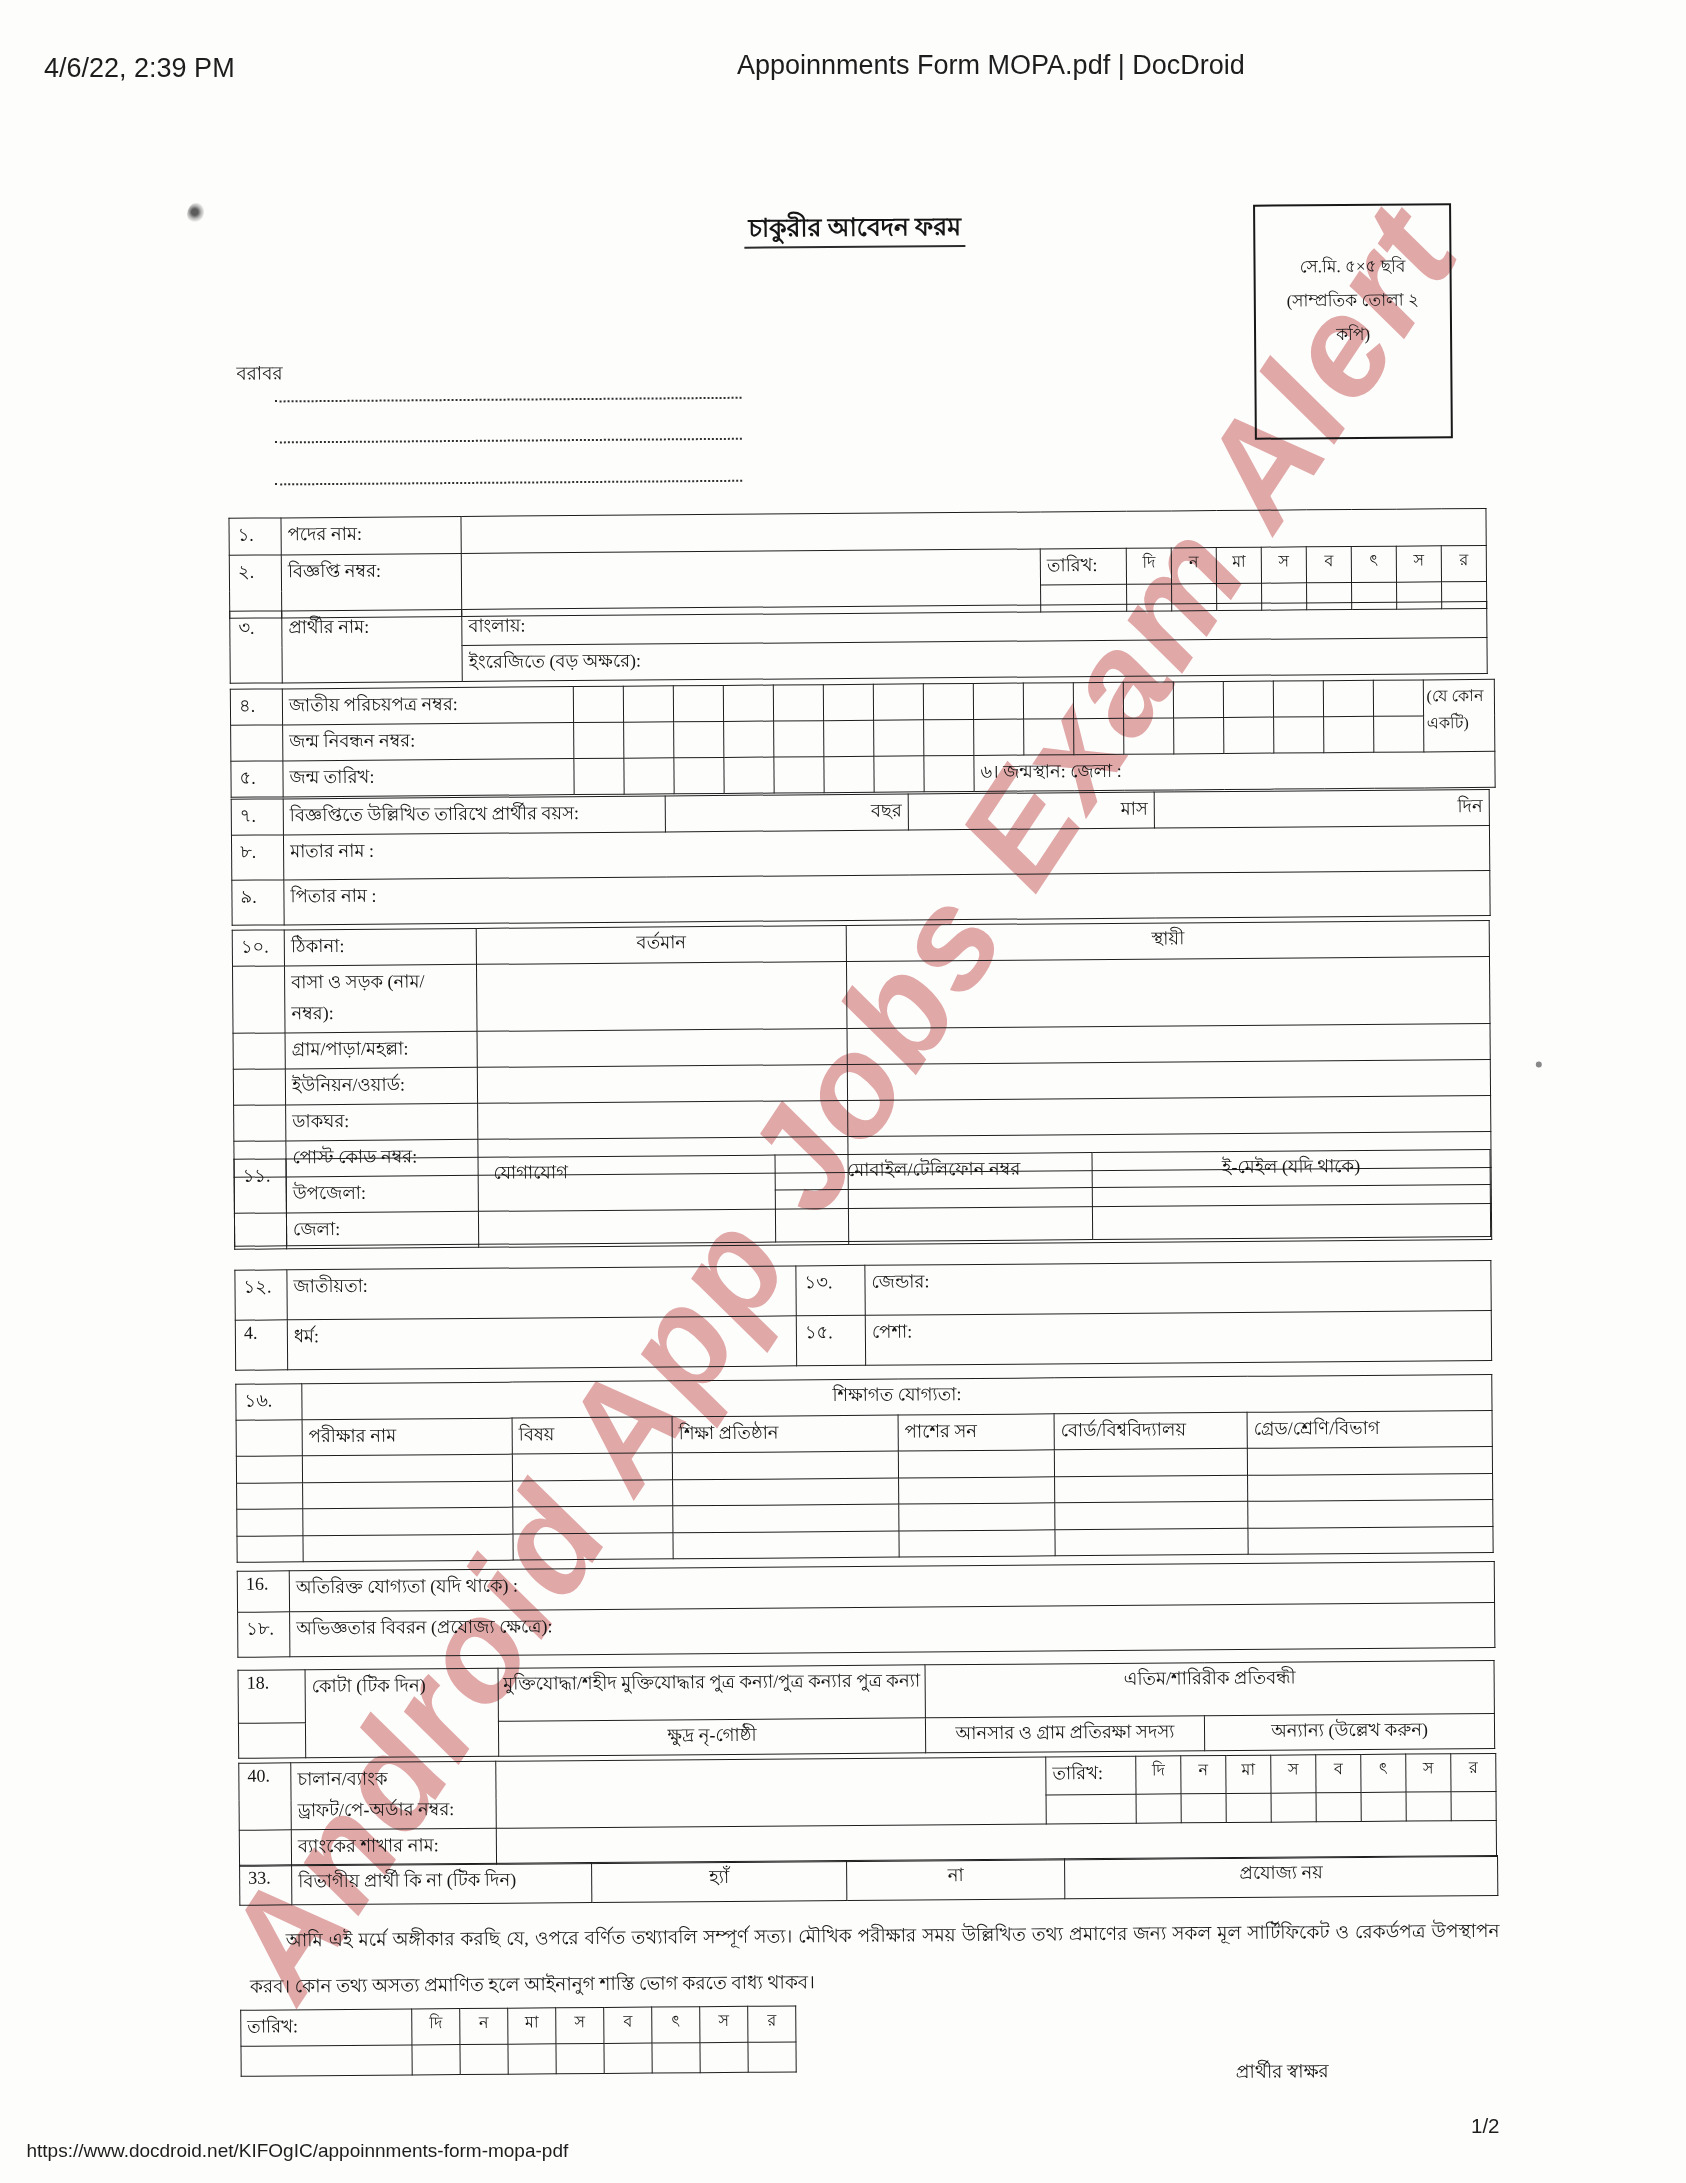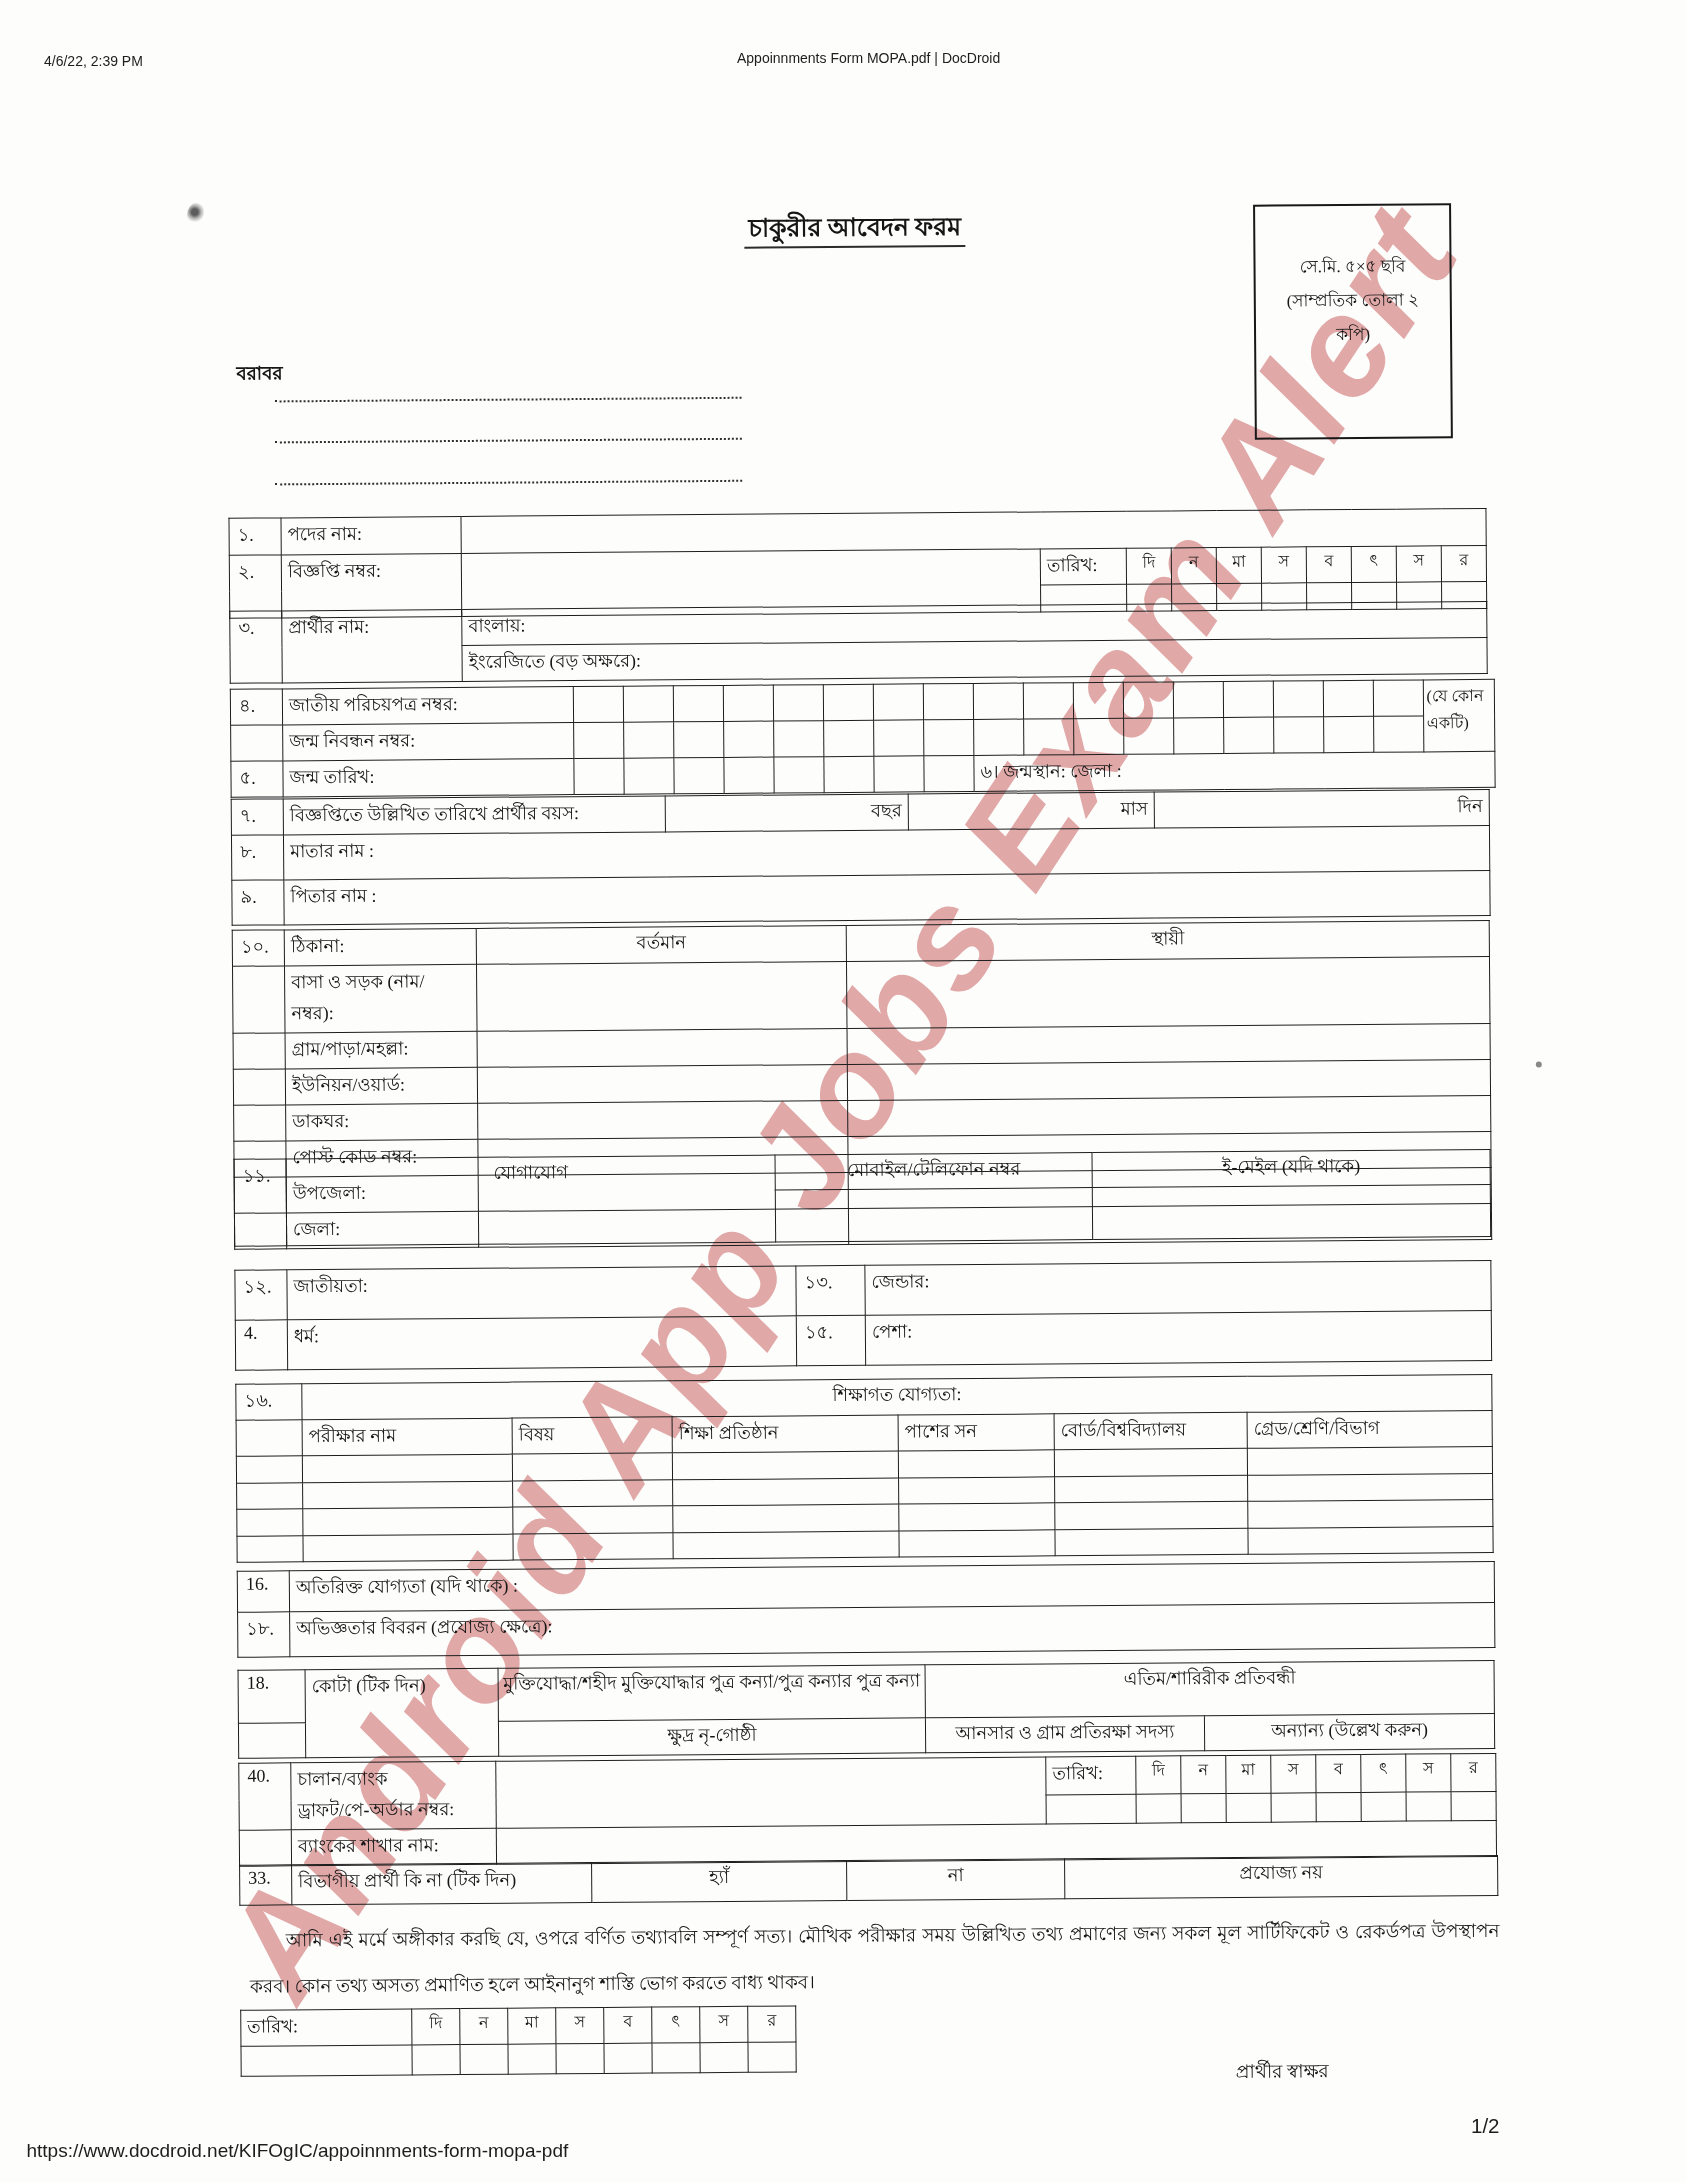--- a/index.html
+++ b/index.html
@@ -1,20 +1,20 @@
 <!DOCTYPE html>
 <html style="font-size:10.6px"><head>
 <meta charset="utf-8">
 <style>
   html,body{margin:0;padding:0;background:#fff;}
   #sheet{position:relative;width:1687px;height:2183px;background:#fdfdfc;overflow:hidden;
          font-family:"Liberation Serif", serif;color:#161616;}
   .abs{position:absolute;}
   .skew{position:absolute;inset:0;transform:rotate(-0.45deg);transform-origin:50% 50%;}
-  .hdrtxt{font-family:"Liberation Sans", sans-serif;font-size:14px;color:#1d1d1d;}
+  .hdrtxt{font-family:"Liberation Sans", sans-serif;font-size:27px;color:#1d1d1d;}
   .ftrtxt{font-family:"Liberation Sans", sans-serif;font-size:19px;color:#1d1d1d;}
   #form-title{left:233px;top:208px;width:1257px;text-align:center;}
   #form-title span{font-size:25px;font-weight:bold;border-bottom:2.6px solid #2c2c2c;padding:0 4px 5.3px 4px;}
   #photo-box{left:1260px;top:208px;width:198px;height:235px;border:2.6px solid #181818;
              text-align:center;padding-top:44px;box-sizing:border-box;}
   #photo-box div{font-size:17px;line-height:34px;}
   .dotline{height:0;border-bottom:2.6px dotted #2f2f2f;width:467px;left:280px;}
   table{border-collapse:collapse;table-layout:fixed;position:absolute;left:233px;background:transparent;}
   td{border:1.3px solid #1e1e1e;padding:2px 6px;font-size:18px;vertical-align:top;overflow:hidden;
      font-family:"Liberation Serif", serif;}
@@ -22,21 +22,21 @@
   td.c{text-align:center;padding:1.3px 1.3px;}
   td.sm{font-size:16px;}
   .wm{left:-218px;top:1019px;width:2116px;text-align:center;transform:rotate(-56deg);
       transform-origin:50% 50%;font-family:"Liberation Sans", sans-serif;font-weight:bold;font-style:italic;
       font-size:142px;letter-spacing:4px;white-space:nowrap;color:rgba(198,84,84,0.5);
       mix-blend-mode:multiply;pointer-events:none;}
   .smudge{width:17px;height:20px;border-radius:60% 40% 55% 45%;
           background:radial-gradient(circle at 45% 45%, #333 0 22%, rgba(80,80,80,.5) 45%, transparent 70%);
           opacity:.8;}
   .dot{width:6px;height:6px;border-radius:50%;background:#4a4a4a;opacity:.65;}
-  .b28{font-size:18.5px;font-weight:bold;}
+  .b28{font-size:18.5px;font-weight:normal;}
 </style>
 </head>
 <body>
 
 <div id="sheet">
 
   <div class="abs hdrtxt" style="left:44px;top:53px;">4/6/22, 2:39 PM</div>
   <div class="abs hdrtxt" style="left:725px;top:50px;margin-left:12px;">Appoinnments Form MOPA.pdf | DocDroid</div>
 
   <div class="skew">

